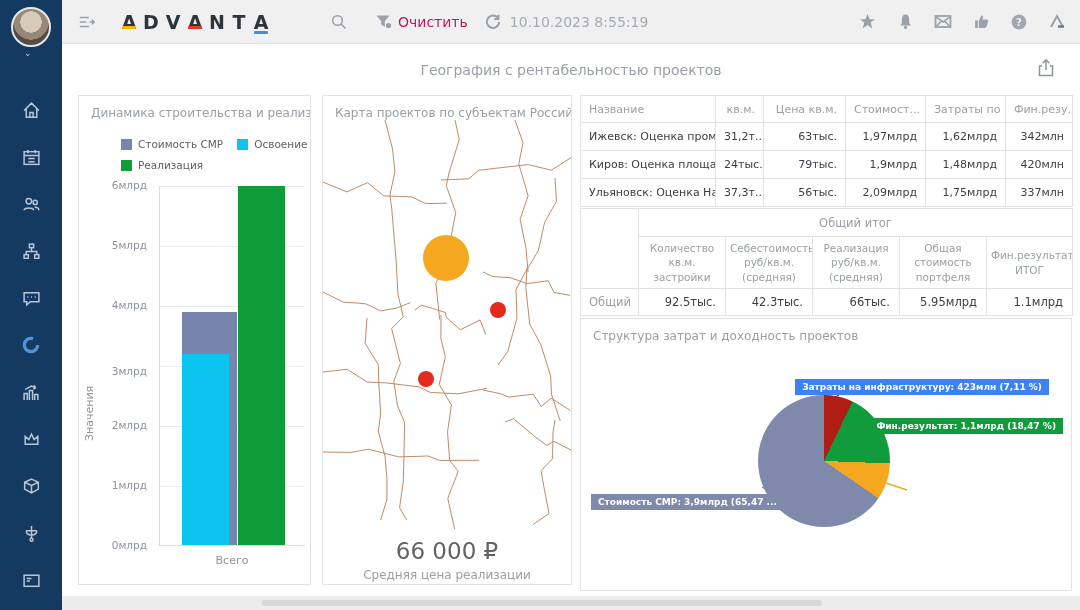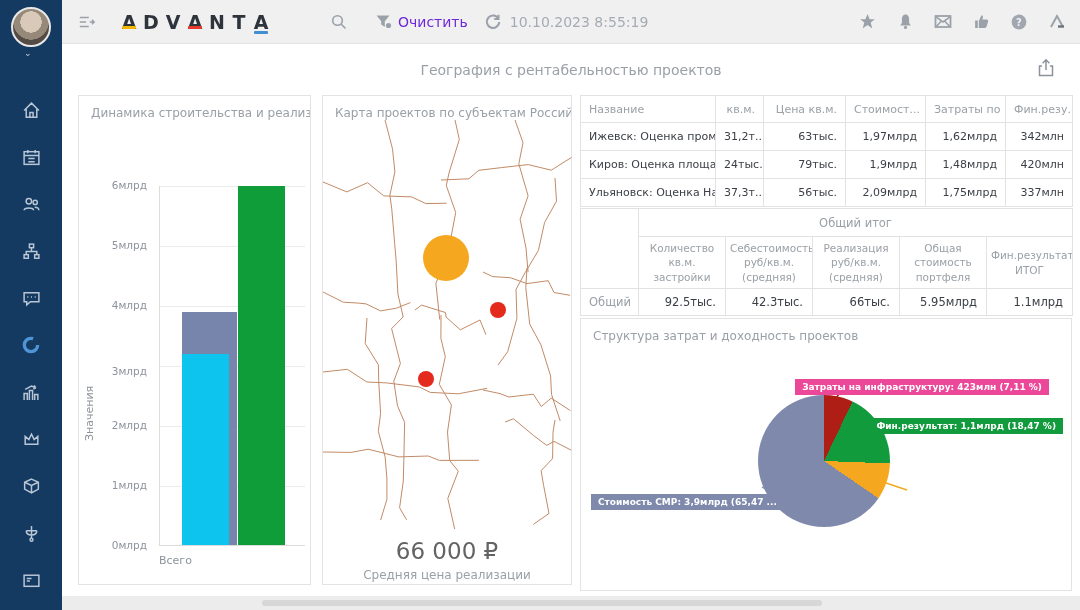--- a/index.html
+++ b/index.html
@@ -23,21 +23,21 @@
   .logo { display:flex; margin-left:22px; font-size:19px; font-weight:600; color:#2e343c; letter-spacing:0; cursor:pointer; }
   .logo .L { position:relative; width:22px; text-align:center; }
   .logo .L i { position:absolute; left:4px; right:4px; height:3px; border-radius:1px; }
   .logo .L i.mid { bottom:4px; }
   .logo .L i.under { bottom:-1px; }
   .tb-ic { width:18px; height:18px; display:flex; align-items:center; justify-content:center; cursor:pointer; }
   .tb-ic svg { stroke:#9ba1a9; fill:none; stroke-width:1.6; }
   .tb-ic.fill svg { fill:#9ba1a9; stroke:none; }
   .tb-search { margin-left:58px; }
   .tb-filter { margin-left:26px; }
-  .tb-clear { margin-left:6px; color:#6d28d9; font-size:14px; cursor:pointer; }
+  .tb-clear { margin-left:6px; color:#be185d; font-size:14px; cursor:pointer; }
   .tb-refresh { margin-left:16px; }
   .tb-date { margin-left:8px; color:#a6abb2; font-size:14px; }
   .tb-right { margin-left:auto; margin-right:14px; display:flex; gap:20px; align-items:center; }
 
   
   .content { position:absolute; left:62px; top:44px; width:1018px; height:552px; background:#fff; }
   .page-title { position:absolute; top:18px; left:0; width:100%; text-align:center; color:#9aa0a6; font-size:14px; }
   .share-ic { position:absolute; right:24px; top:14px; width:20px; height:20px; cursor:pointer; }
   .share-ic svg { stroke:#8d939c; fill:none; stroke-width:1.5; }
 
@@ -49,21 +49,21 @@
   .legend { display:grid; grid-template-columns:auto auto; column-gap:14px; row-gap:9px; margin:18px 0 0 42px; justify-content:start; }
   .leg-item { display:flex; align-items:center; gap:6px; font-size:10.5px; color:#5b5f66; }
   .leg-sw { width:11px; height:11px; flex:none; }
   .ylab { position:absolute; left:4px; top:195px; height:150px; display:flex; align-items:center;
           writing-mode:vertical-rl; transform:rotate(180deg); color:#8d939c; font-size:11px; }
   .ytick { position:absolute; left:0; width:68px; text-align:right; color:#8d939c; font-size:10.5px; }
   .plot { position:absolute; left:80px; top:90px; width:146px; height:360px;
           border-left:1px solid #dcdcdc; border-bottom:1px solid #dcdcdc;
           background-image:linear-gradient(to bottom, #ebebeb 1px, transparent 1px); background-size:100% 60px; }
   .bar { position:absolute; bottom:0; cursor:pointer; }
-  .xlab { position:absolute; left:80px; top:458px; width:146px; color:#8d939c; font-size:11px; }
+  .xlab { position:absolute; left:80px; top:458px; width:146px; text-align:center; color:#8d939c; font-size:11px; }
 
   
   .panel-map { left:260px; top:51px; width:250px; height:490px; }
   .map-svg { position:absolute; left:0; top:24px; }
   .map-price { position:absolute; left:0; top:442px; width:100%; text-align:center; color:#636363; font-size:23px; }
   .map-price-label { position:absolute; left:0; top:472px; width:100%; text-align:center; color:#9aa0a6; font-size:12px; }
 
   
   table { border-collapse:collapse; table-layout:fixed; width:492px; background:#fff;padding-left:20px; }
   td, th { border:1px solid #e2e2e2; font-weight:normal; overflow:hidden; white-space:nowrap; }
@@ -245,20 +245,34 @@
   <div class="page-title">География с рентабельностью проектов</div>
   <div class="share-ic">
     <svg width="20" height="20" viewBox="0 0 20 20">
         <path d="M6 8 H3.5 V17.5 H16.5 V8 H14"></path>
         <path d="M10 1.8 V12 M6.6 5.2 L10 1.8 L13.4 5.2"></path>
       </svg>
   </div>
 
   <div class="panel panel-dyn">
     <div class="panel-title">Динамика строительства и реализации</div>
+    <div class="legend">
+      <div class="leg-item">
+          <span class="leg-sw" style="background-color: rgb(119, 132, 171);"></span>
+          <span>Стоимость СМР</span>
+        </div>
+      <div class="leg-item">
+          <span class="leg-sw" style="background-color: rgb(12, 196, 238);"></span>
+          <span>Освоение</span>
+        </div>
+      <div class="leg-item">
+          <span class="leg-sw" style="background-color: rgb(15, 157, 58);"></span>
+          <span>Реализация</span>
+        </div>
+    </div>
     <div class="ylab">Значения</div>
     <span class="ytick" style="top:83px">6млрд</span>
     <span class="ytick" style="top:143px">5млрд</span>
     <span class="ytick" style="top:203px">4млрд</span>
     <span class="ytick" style="top:269px">3млрд</span>
     <span class="ytick" style="top:323px">2млрд</span>
     <span class="ytick" style="top:383px">1млрд</span>
     <span class="ytick" style="top:443px">0млрд</span>
     <div class="plot">
       <div class="bar" style="left: 22px; width: 55px; z-index: 1; height: 65%; background: rgb(119, 132, 171);"></div>
@@ -377,21 +391,21 @@
 
   <div class="panel panel-pie">
     <div class="panel-title">Структура затрат и доходность проектов</div>
     <svg class="pie-lines" width="492" height="268" viewBox="0 0 492 268">
       <path d="M251 84 L262 70" fill="none" stroke-width="1.4" stroke="#ae1e14"></path>
       <path d="M299 108 L316 110" fill="none" stroke-width="1.4" stroke="#119b3d"></path>
       <path d="M305 164 L326 171" fill="none" stroke-width="1.4" stroke="#f5a81f"></path>
       <path d="M181 168 L208 184" fill="none" stroke-width="1.4" stroke="#7e89ac"></path>
     </svg>
     <div class="pie" id="pie" style="background: conic-gradient(rgb(174, 30, 20) 0%, rgb(174, 30, 20) 7.11%, rgb(17, 155, 61) 7.11%, rgb(17, 155, 61) 25.58%, rgb(245, 168, 31) 25.58%, rgb(245, 168, 31) 34.54%, rgb(126, 137, 172) 34.54%, rgb(126, 137, 172) 100.01%);"></div>
-    <div class="callout co-0" style="background-color: #ec4899;">Затраты на инфраструктуру: 423млн (7,11 %)</div>
+    <div class="callout co-0" style="background-color: #3b82f6;">Затраты на инфраструктуру: 423млн (7,11 %)</div>
     <div class="callout co-1" style="background-color: rgb(17, 155, 61);">Фин.результат: 1,1млрд (18,47 %)</div>
     <div class="callout co-3" style="background-color: rgb(126, 137, 172);">Стоимость СМР: 3,9млрд (65,47 ...</div>
   </div>
 </div>
 
 <div class="bottom-strip">
   <div class="hscroll-thumb"></div>
 </div>
 
 </body></html>

